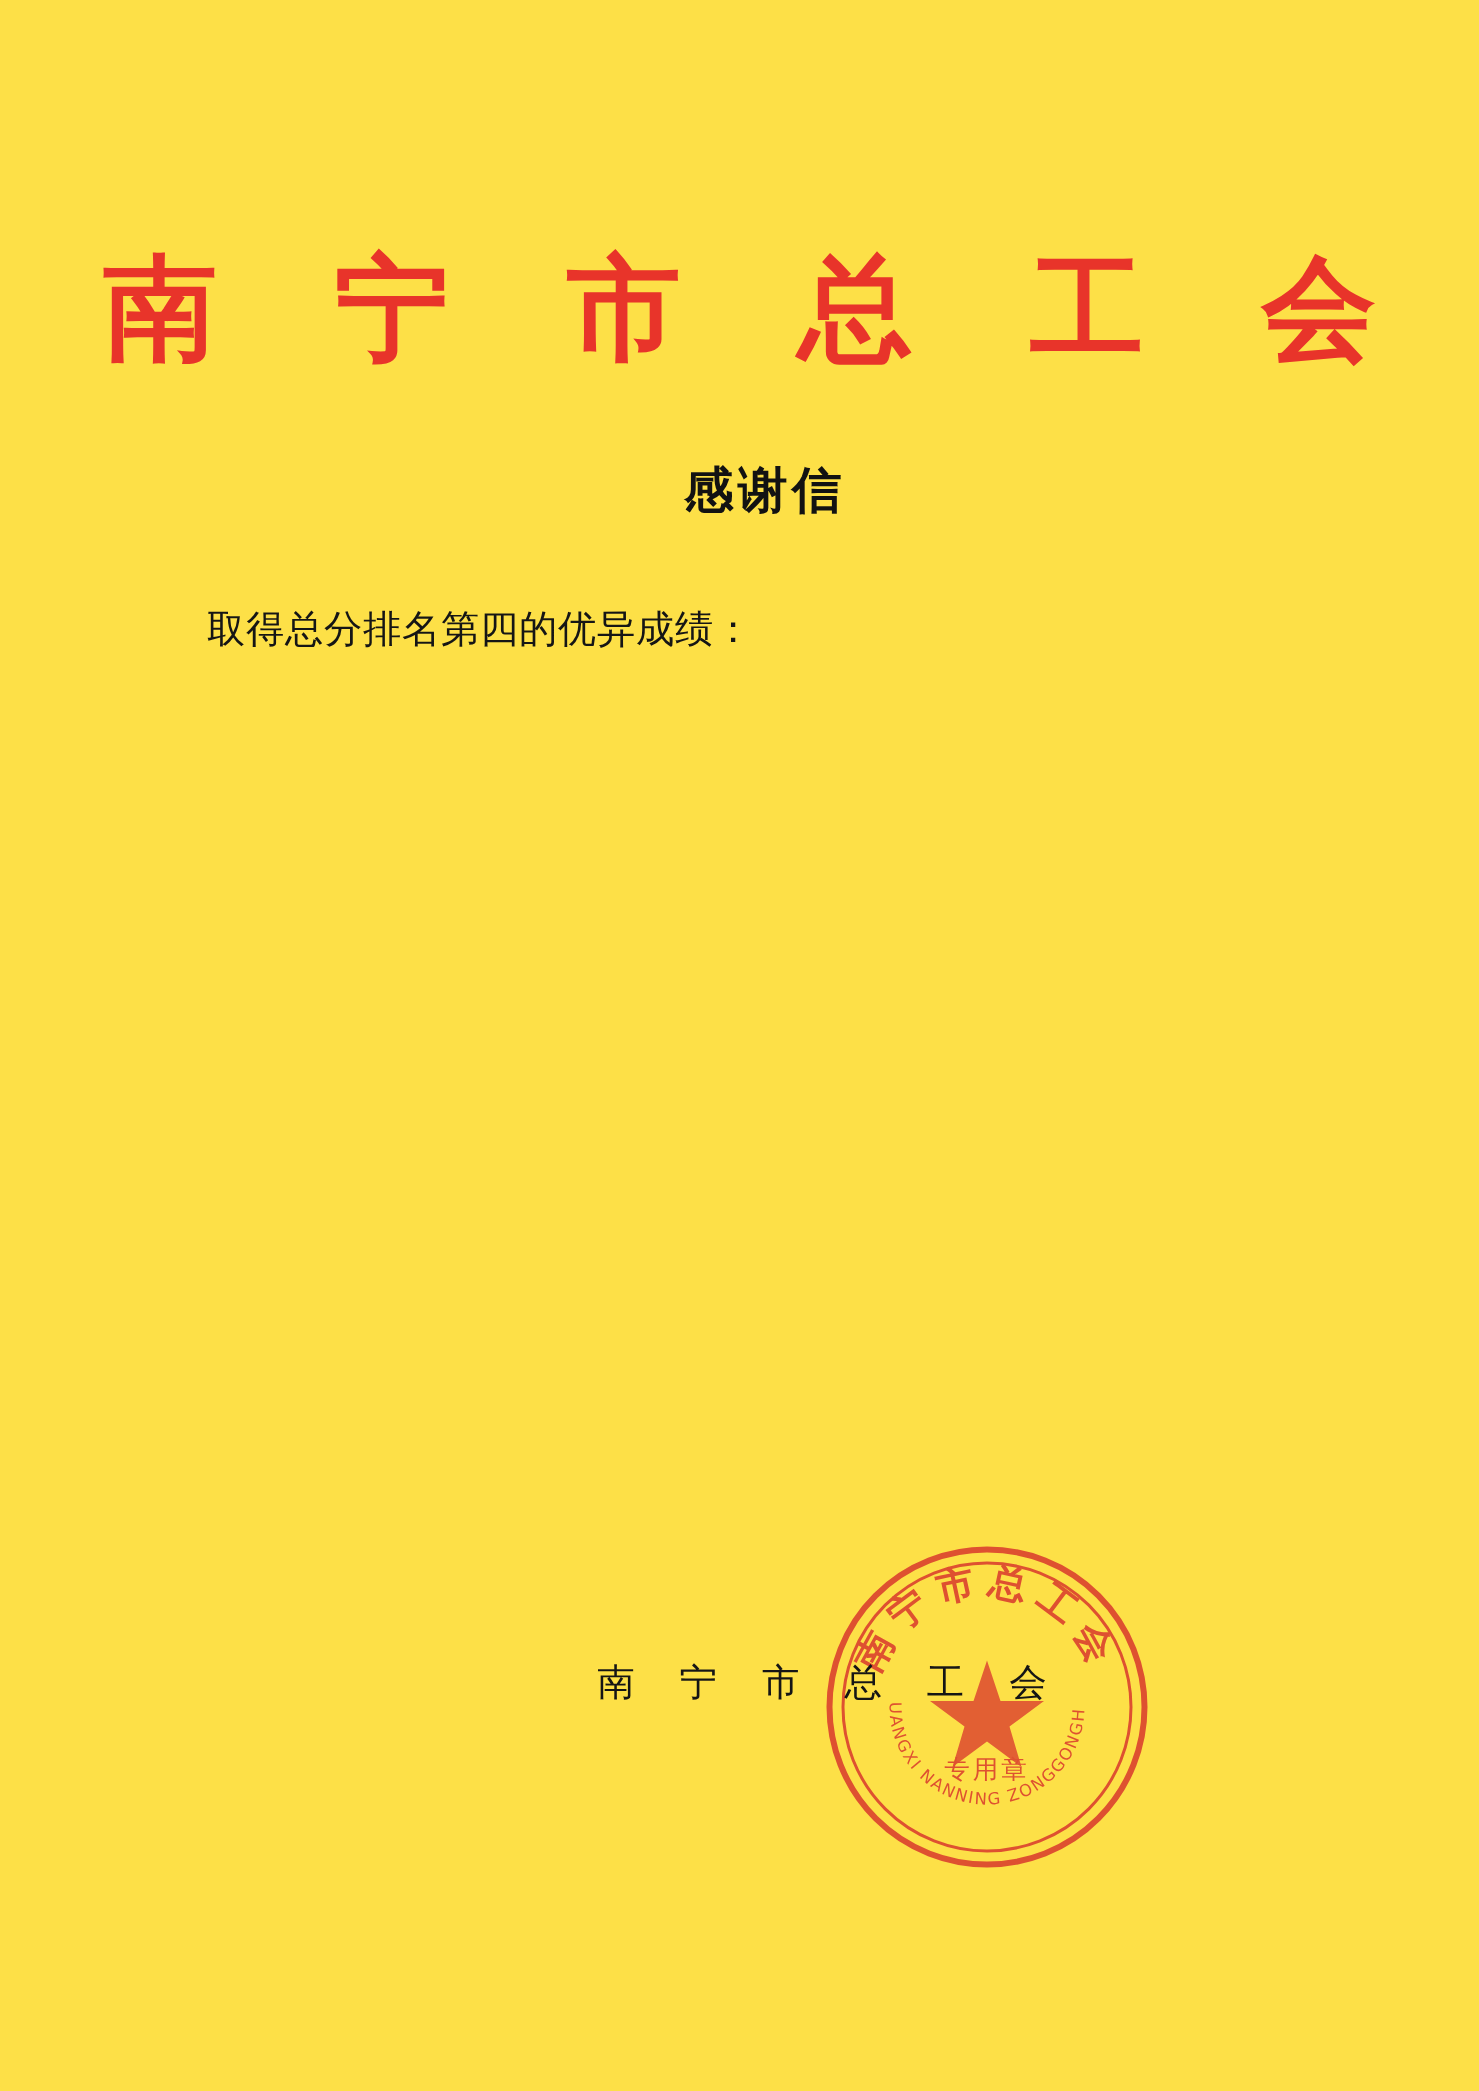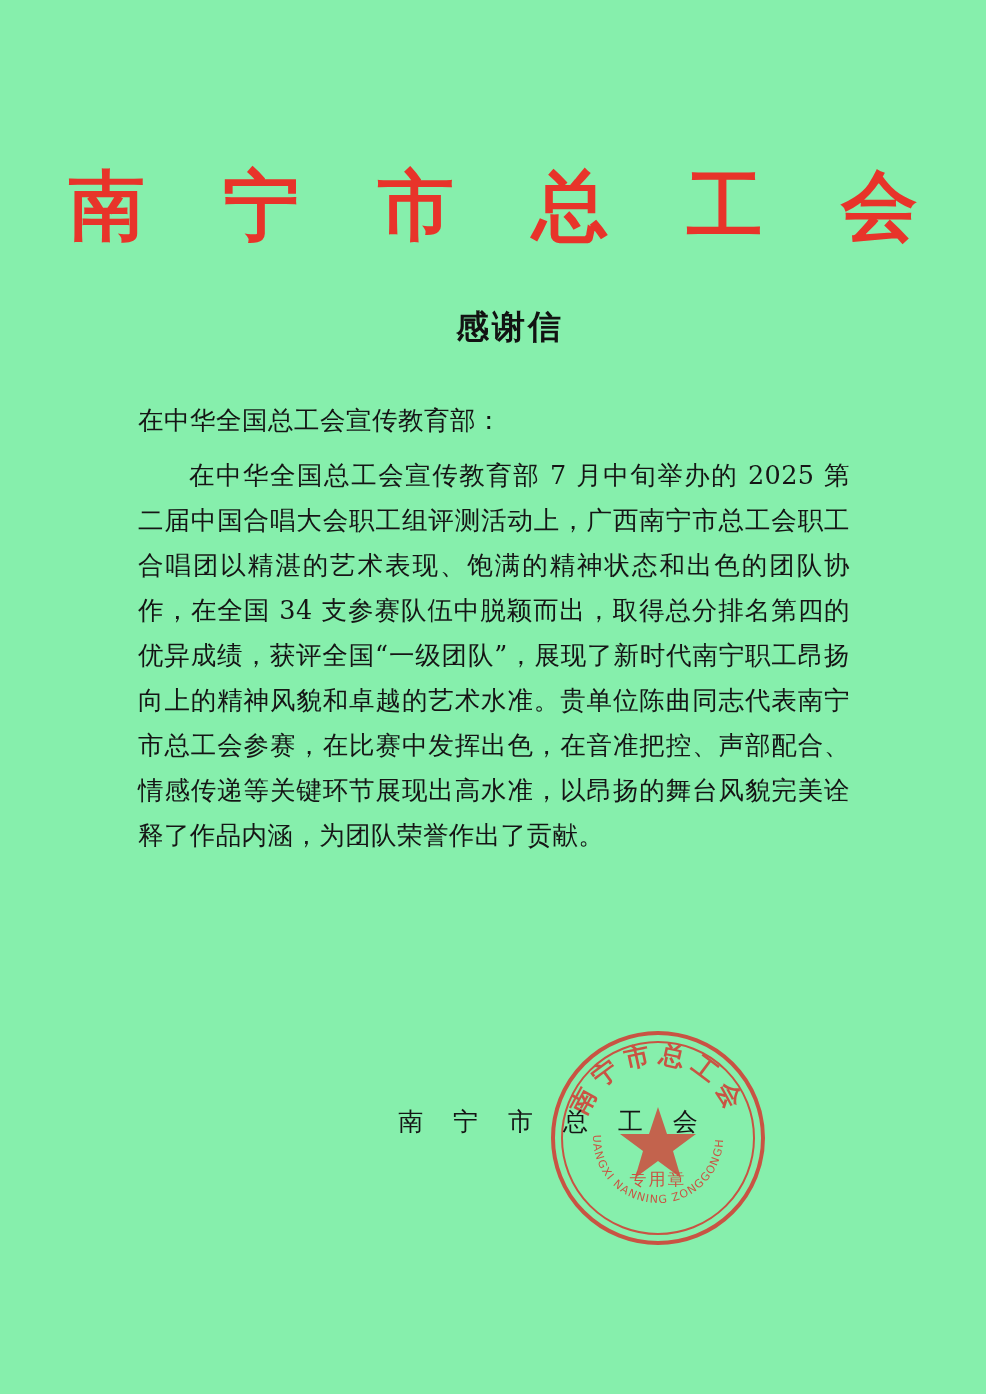--- a/index.html
+++ b/index.html
@@ -11,21 +11,21 @@
     width: 986px;
     height: 1394px;
     position: relative;
     font-family: "DejaVu Serif", "Liberation Serif", serif;
     overflow: hidden;
   }
 
   .page {
     position: absolute;
     inset: 0;
-    background: #86efac;
+    background: #fde047;
   }
 
   
   .masthead {
     position: absolute;
     top: 168px;
     left: 0;
     width: 100%;
     text-align: center;
     color: #e8342a;
@@ -124,23 +124,22 @@
 </head>
 <body>
 
 <div class="page">
 
   <div class="masthead">南 宁 市 总 工 会</div>
 
   <div class="doc-title">感谢信</div>
 
   <div class="body-block">
-    <div class="salutation">在中华全国总工会宣传教育部：</div>
+    <div class="salutation">取得总分排名第四的优异成绩：</div>
 
-    <p class="para">在中华全国总工会宣传教育部 7 月中旬举办的 2025 第二届中国合唱大会职工组评测活动上，广西南宁市总工会职工合唱团以精湛的艺术表现、饱满的精神状态和出色的团队协作，在全国 34 支参赛队伍中脱颖而出，取得总分排名第四的优异成绩，获评全国“一级团队”，展现了新时代南宁职工昂扬向上的精神风貌和卓越的艺术水准。贵单位陈曲同志代表南宁市总工会参赛，在比赛中发挥出色，在音准把控、声部配合、情感传递等关键环节展现出高水准，以昂扬的舞台风貌完美诠释了作品内涵，为团队荣誉作出了贡献。</p>
 
   </div>
 
   <div class="seal">
     <div class="seal-inner">
       <svg viewBox="0 0 206 206" xmlns="http://www.w3.org/2000/svg">
         <defs>
           <path id="topArc" d="M 28,103 A 75,75 0 0 1 178,103"></path>
           <path id="botArc" d="M 38,103 A 65,65 0 0 0 168,103"></path>
         </defs>

